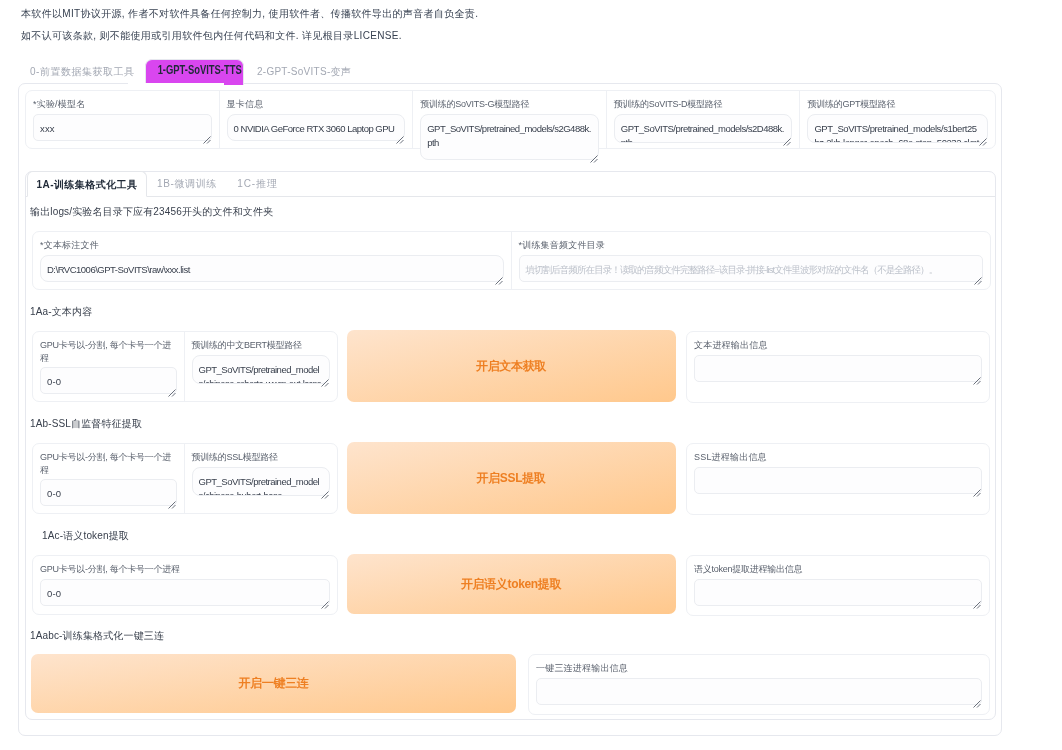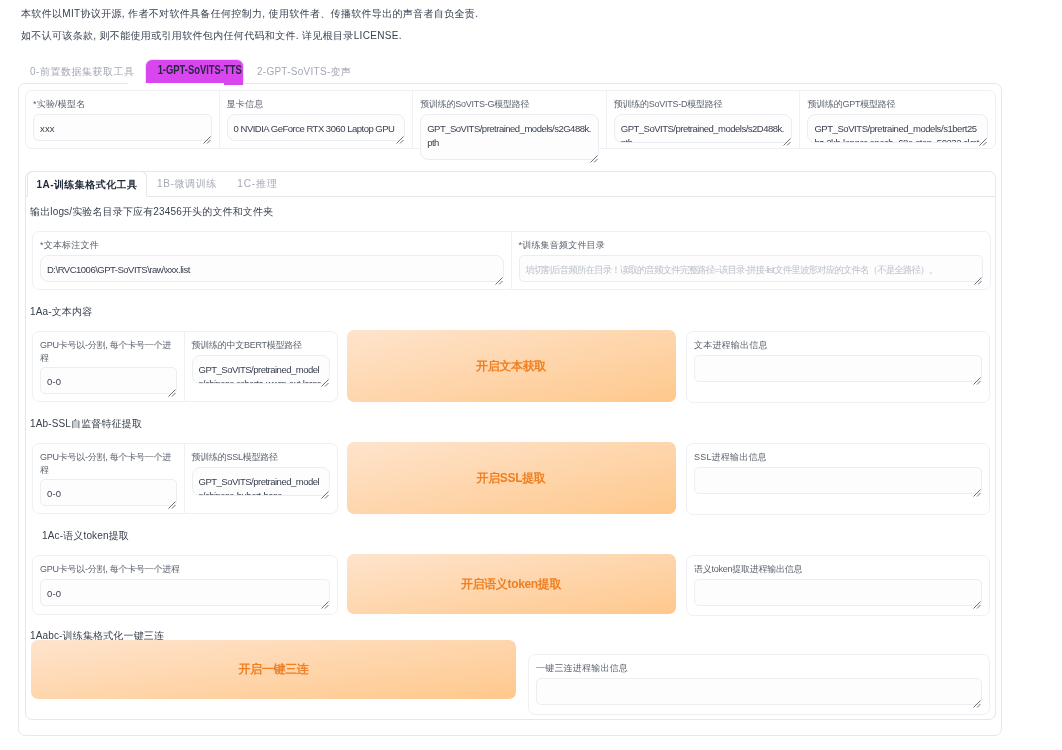--- a/index.html
+++ b/index.html
@@ -271,21 +271,21 @@
               <span class="grip">
                 <svg width="8" height="8" viewBox="0 0 8 8">
                   <path d="M0.5 7.5 L7.5 0.5 M4.0 7.5 L7.5 4.0" stroke="#6b717c" stroke-width="1" fill="none"></path>
                 </svg>
               </span>
             </div>
         </div>
       </div>
 
       <div class="md" style="left:4px;top:459px;">1Aabc-训练集格式化一键三连</div>
-      <button class="btn" style="left:5px;top:468px;width:485px;height:59px;">开启一键三连</button>
+      <button class="btn" style="left:5px;top:482px;width:485px;height:59px;">开启一键三连</button>
       <div class="form" style="left:502px;top:482px;width:462px;height:61px;">
         <div class="col" style="width:462px;">
           <div class="lbl">一键三连进程输出信息</div>
           <div class="tbxwrap" style="height:27px;">
               <div class="tbx"></div>
               <span class="grip">
                 <svg width="8" height="8" viewBox="0 0 8 8">
                   <path d="M0.5 7.5 L7.5 0.5 M4.0 7.5 L7.5 4.0" stroke="#6b717c" stroke-width="1" fill="none"></path>
                 </svg>
               </span>

